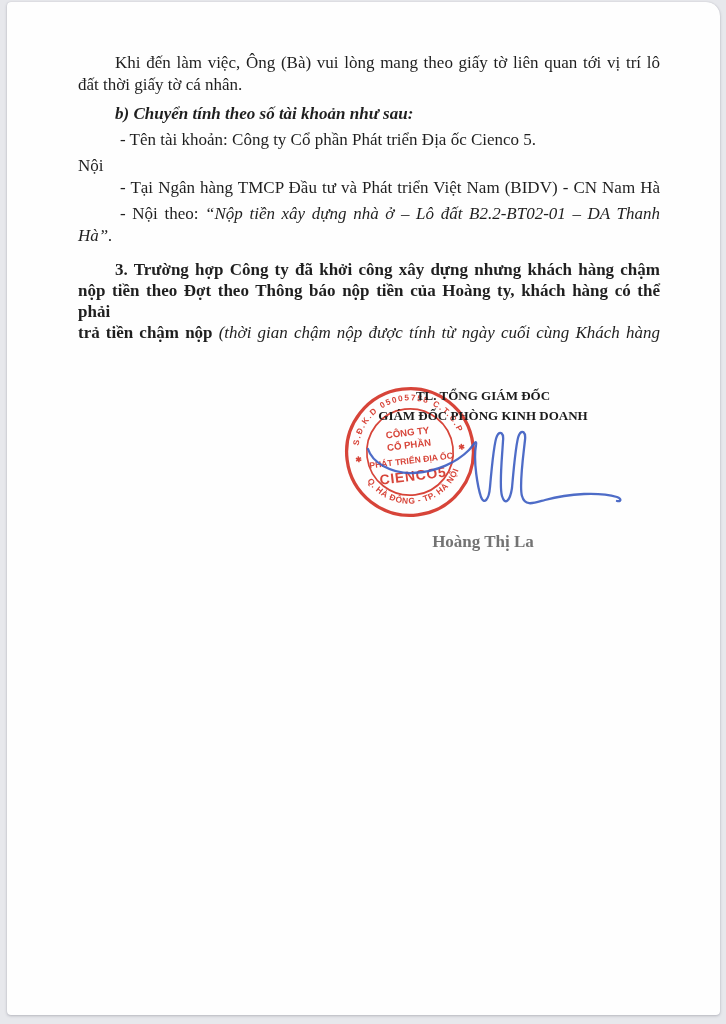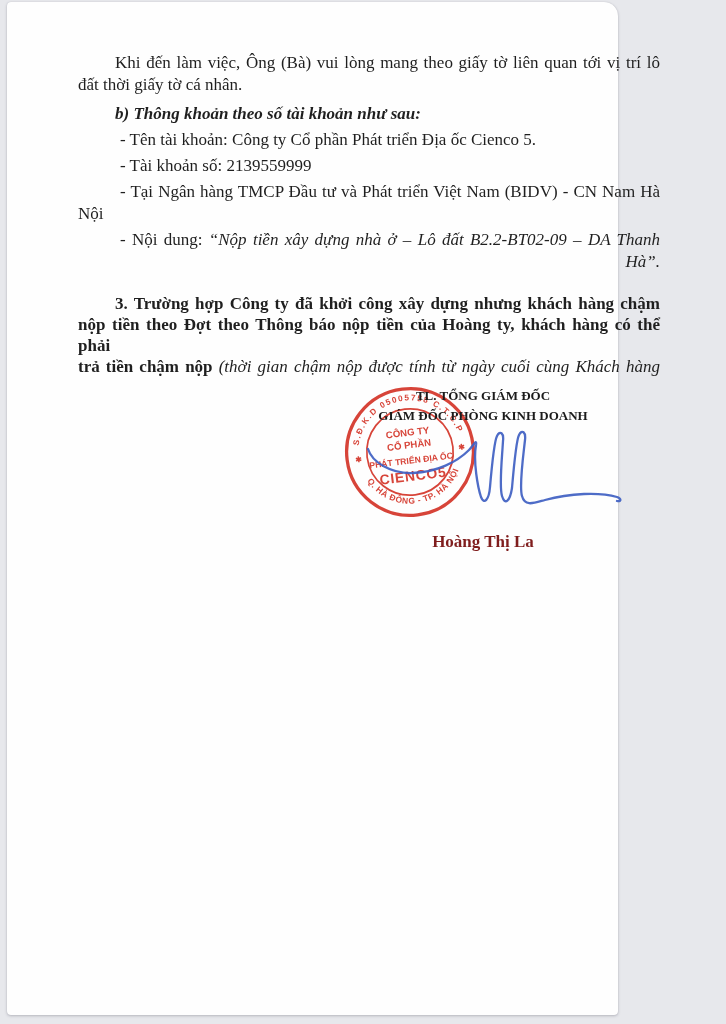--- a/index.html
+++ b/index.html
@@ -3,47 +3,47 @@
 <meta charset="utf-8">
 <style>
   html,body { margin:0; padding:0; }
   body {
     width:726px; height:1024px; position:relative; overflow:hidden;
     background:#e7e8ec;
     font-family:"Liberation Serif", serif;
     color:#1f1f1f;
   }
   .page {
-    position:absolute; left:7px; top:2px; width:611px; height:1013px;
+    position:absolute; left:7px; top:2px; width:713px; height:1013px;
     background:#fefefe;
     border-radius:4px 14px 4px 4px;
     box-shadow:0 1px 3px rgba(60,60,80,.28), 0 0 1px rgba(60,60,80,.2);
   }
   .content {
     position:absolute; left:71px; top:50px; width:582px;
     font-size:17px; line-height:22px; z-index:1;
   }
   .line { text-align:left; }
   .jl { text-align:justify; text-align-last:justify; }
   .ind37 { text-indent:37px; }
   .ind42 { text-indent:42px; }
   .blk { margin-top:4px; }
   .heading { margin-top:7px; font-weight:bold; font-style:italic; }
   .b { font-weight:bold; }
-  .i { font-style:italic;text-align:right; }
-  .p3 { margin-top:20px; line-height:21px; }
+  .i { font-style:italic; }
+  .p3 { margin-top:12px; line-height:21px; }
 
   .sig-titles {
     position:absolute; left:320px; top:384px; width:312px; z-index:4;
     text-align:center; font-weight:bold; font-size:13px; line-height:20px;
     color:#1b1b1b;
   }
   .signer {
     position:absolute; left:376px; top:530px; width:200px; z-index:4;
-    text-align:center; font-weight:bold; font-size:17px; color:#7f1d1d;
+    text-align:center; font-weight:bold; font-size:17px; color:#737373;
   }
   .stamp {
     position:absolute; left:331px; top:378px; width:144px; height:144px;
     z-index:2; mix-blend-mode:multiply; opacity:.95;
   }
   .stamp text { fill:#d63a2e; font-family:"Liberation Sans", sans-serif; font-weight:bold; }
   .stamp .ring { fill:none; stroke:#d63a2e; }
   .stamp .arc { font-size:8.6px; letter-spacing:1.6px; }
   .stamp .arcb { font-size:8.8px; letter-spacing:.5px; }
   .stamp .star { font-size:8px; text-anchor:middle; }
@@ -60,33 +60,32 @@
 
 <div class="page">
 
   <div class="content">
 
     <div>
       <div class="line jl ind37">Khi đến làm việc, Ông (Bà) vui lòng mang theo giấy tờ liên quan tới vị trí lô</div>
       <div class="line">đất thời giấy tờ cá nhân.</div>
     </div>
 
-    <div class="line heading ind37">b) Thông khoản theo số tài khoản như sau:</div>
+    <div class="line heading ind37">b) Chuyển tính theo số tài khoản như sau:</div>
 
     <div class="line blk ind42">- Tên tài khoản: Công ty Cổ phần Phát triển Địa ốc Cienco 5.</div>
 
-    <div class="line blk ind42">- Tài khoản số: 2139559999</div>
 
     <div class="blk">
+      <div class="line">Nội</div>
       <div class="line jl ind42">- Tại Ngân hàng TMCP Đầu tư và Phát triển Việt Nam (BIDV) - CN Nam Hà</div>
-      <div class="line">Nội</div>
     </div>
 
     <div class="blk">
-      <div class="line jl ind42"><span>- Nội dung: </span><span class="i">“Nộp tiền xây dựng nhà ở – Lô đất B2.2-BT02-09 – DA Thanh</span></div>
+      <div class="line jl ind42"><span>- Nội theo: </span><span class="i">“Nộp tiền xây dựng nhà ở – Lô đất B2.2-BT02-01 – DA Thanh</span></div>
       <div class="line i">Hà”.</div>
     </div>
 
     <div class="p3">
       <div class="line jl ind37 b">3. Trường hợp Công ty đã khởi công xây dựng nhưng khách hàng chậm</div>
       <div class="line jl b">nộp tiền theo Đợt theo Thông báo nộp tiền của Hoàng ty, khách hàng có thể phải</div>
       <div class="line jl"><span class="b">trả tiền chậm nộp </span><span class="i">(thời gian chậm nộp được tính từ ngày cuối cùng Khách hàng</span></div>
     </div>
 
   </div>

